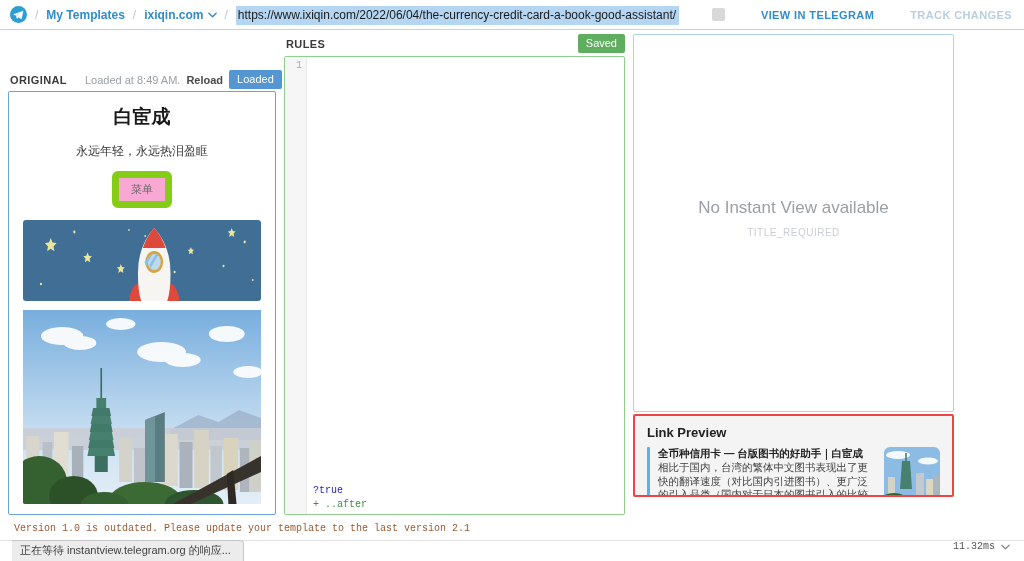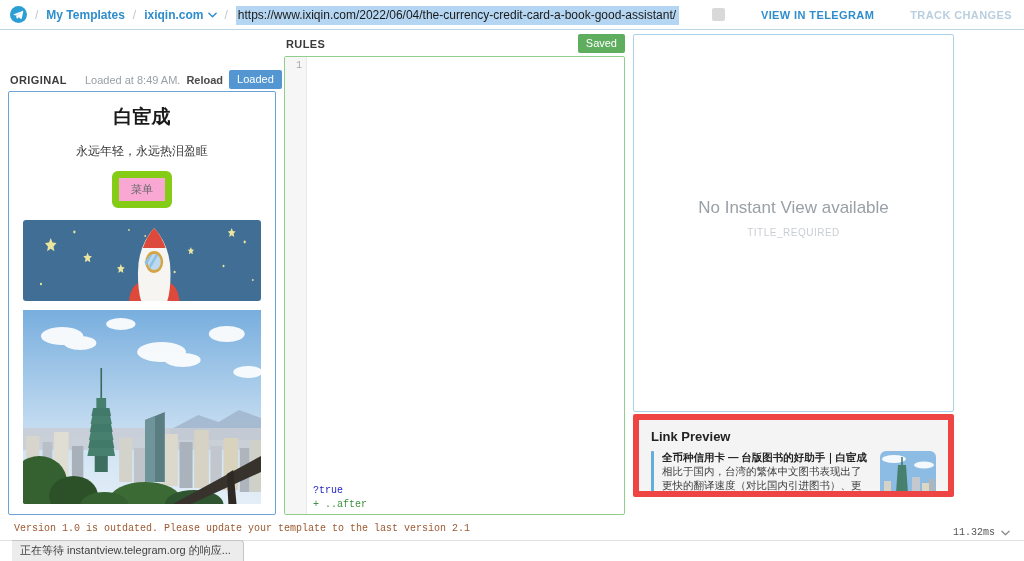--- a/index.html
+++ b/index.html
@@ -66,37 +66,37 @@
     font-size:10px; line-height:1.35;margin-top:21px; }
   .dbg-cond { color:#2525c4; }
   .dbg-after { color:#3f8f3f; }
 
   
   .empty-wrap { position:absolute; top:0; left:0; right:0; bottom:0; display:flex;
     flex-direction:column; align-items:center; justify-content:center; padding-bottom:10px;text-align:right; }
   .empty-title { font-size:17px; color:#9aa0a6; }
   .empty-reason { font-size:10px; color:#c9ced3; margin-top:9px; letter-spacing:.5px; }
 
-  .link-preview-box { margin-top:2px; background:#f4f4f4; border:6px solid #ef4444;
+  .link-preview-box { margin-top:2px; background:#f4f4f4; border:2px solid #ef4444;
     border-radius:2px; height:83px; padding:9px 12px; overflow:hidden; }
   .lp-title { font-size:13px; font-weight:bold; color:#222; }
   .lp-card { display:flex; margin-top:7px; }
   .lp-bar { width:3px; background:#64aede; border-radius:1px; flex:0 0 3px; }
   .lp-text { flex:1; padding:0 10px 0 8px; min-width:0; }
   .lp-card-title { font-size:10.5px; font-weight:bold; color:#222; line-height:1.25;
     white-space:nowrap; overflow:hidden; }
   .lp-card-excerpt { font-size:10.5px; color:#3d3d3d; line-height:1.3; margin-top:1px; }
   .lp-thumb { width:56px; height:56px; flex:0 0 56px; border-radius:6px; overflow:hidden; }
 
   
   .console { position:relative; height:46px; }
   .console-warning { font-family:"Liberation Mono", monospace; font-size:10px; color:#9c5a32;
     padding:8px 0 0 14px; }
   .console-divider { border-top:1px solid #e2e2e2; margin-top:6px; }
-  .timing { position:absolute; right:14px; bottom:23px; display:flex; align-items:center; gap:6px;
+  .timing { position:absolute; right:14px; bottom:9px; display:flex; align-items:center; gap:6px;
     font-family:"Liberation Mono", monospace; font-size:10px; color:#555; cursor:pointer; }
   .status-tooltip { position:fixed; left:12px; bottom:0; background:#ececec;
     border:1px solid #c6c6c6; border-left:none; border-bottom:none; border-top-right-radius:4px;
     font-size:11px; color:#3f3f3f; padding:2px 12px 3px 8px; white-space:nowrap; }
 </style>
 </head>
 <body>
 
 <header class="topbar">
   <div class="crumbs">

